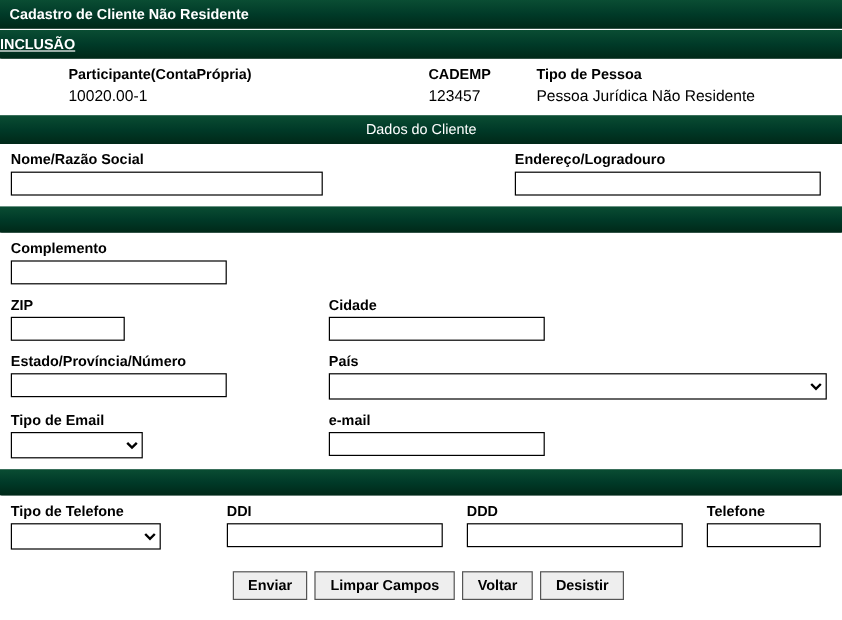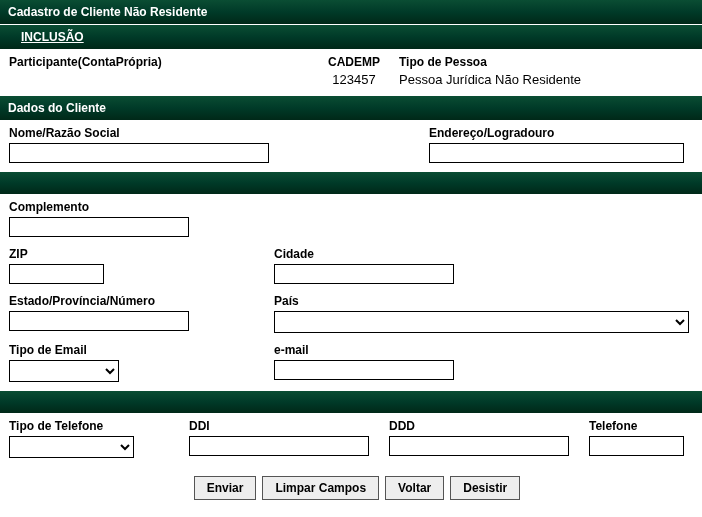--- a/index.html
+++ b/index.html
@@ -13,30 +13,31 @@
   .header-bar {
     background: linear-gradient(to bottom, #0a4d33 0%, #003a28 50%, #002818 100%);
     color: #fff;
     font-weight: bold;
     padding: 5px 8px;
   }
   .sub-bar {
     background: linear-gradient(to bottom, #0a4d33 0%, #003a28 50%, #002818 100%);
     color: #fff;
     font-weight: bold;
-    padding: 5px 21px;
+    padding: 5px 0;
     text-decoration: underline;
     margin-top: 1px;
   }
   .section-bar {
     background: linear-gradient(to bottom, #0a4d33 0%, #003a28 50%, #002818 100%);
     color: #fff;
-    font-weight: bold;
+    font-weight: normal;
     padding: 5px 8px;
     margin-top: 1px;
+    text-align: center;
   }
   .section-bar.empty { height: 22px; }
   .content {
     padding: 6px 8px 8px 8px;
     border-left: 1px solid #fff;
     border-right: 1px solid #fff;
   }
   .row { display: flex; flex-wrap: wrap; }
   .col { display: flex; flex-direction: column; }
   .label { font-weight: bold; font-size: 12px; margin-bottom: 3px; }
@@ -73,24 +74,25 @@
 </style>
 </head>
 <body>
 
 <div class="header-bar">Cadastro de Cliente Não Residente</div>
 
 <div class="sub-bar">INCLUSÃO</div>
 
 <div class="content">
   <div class="row">
-    <div class="col" style="width:300px;">
+    <div class="col" style="width:300px;margin-left:48px;">
       <span class="label">Participante(ContaPrópria)</span>
+      <span class="value">10020.00-1</span>
     </div>
-    <div class="col" style="width:90px;align-items:center;">
+    <div class="col" style="width:90px;">
       <span class="label">CADEMP</span>
       <span class="value">123457</span>
     </div>
     <div class="col" style="flex:1;">
       <span class="label">Tipo de Pessoa</span>
       <span class="value">Pessoa Jurídica Não Residente</span>
     </div>
   </div>
 </div>
 

